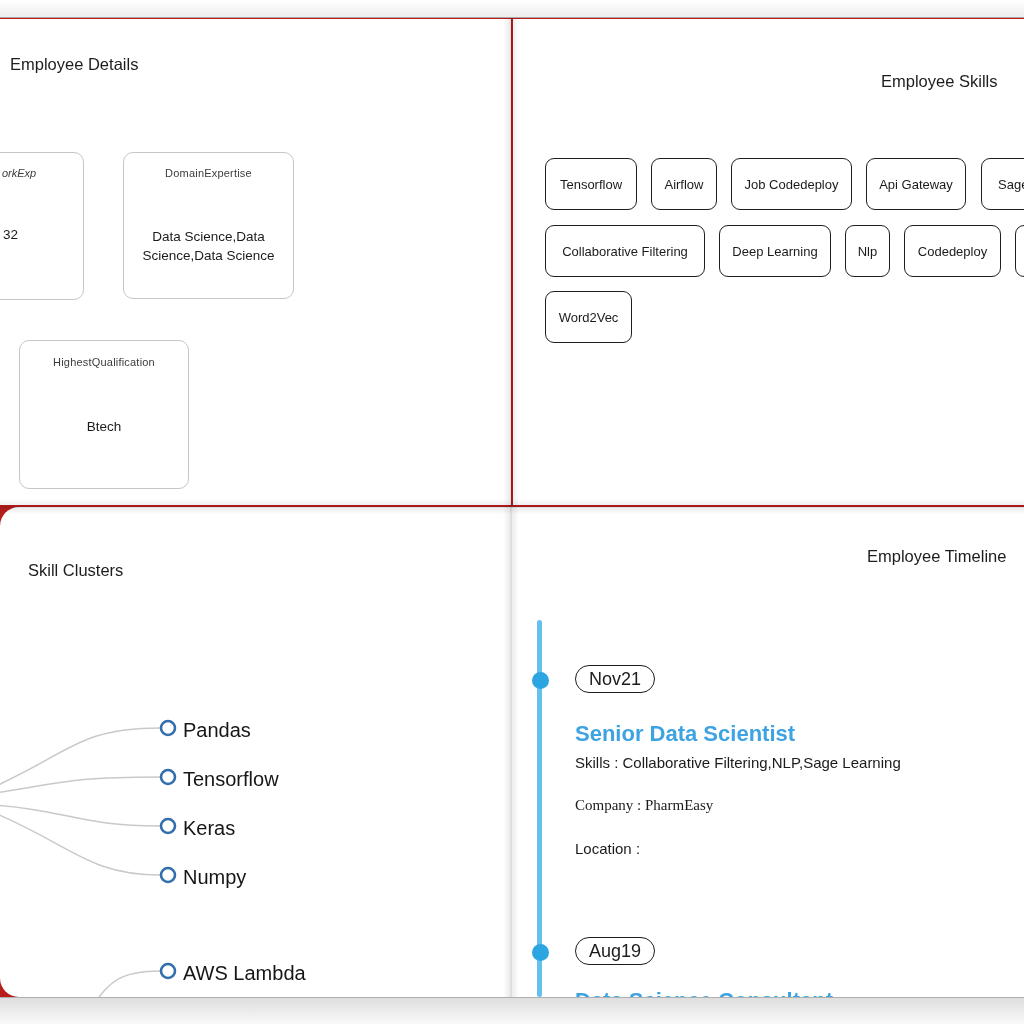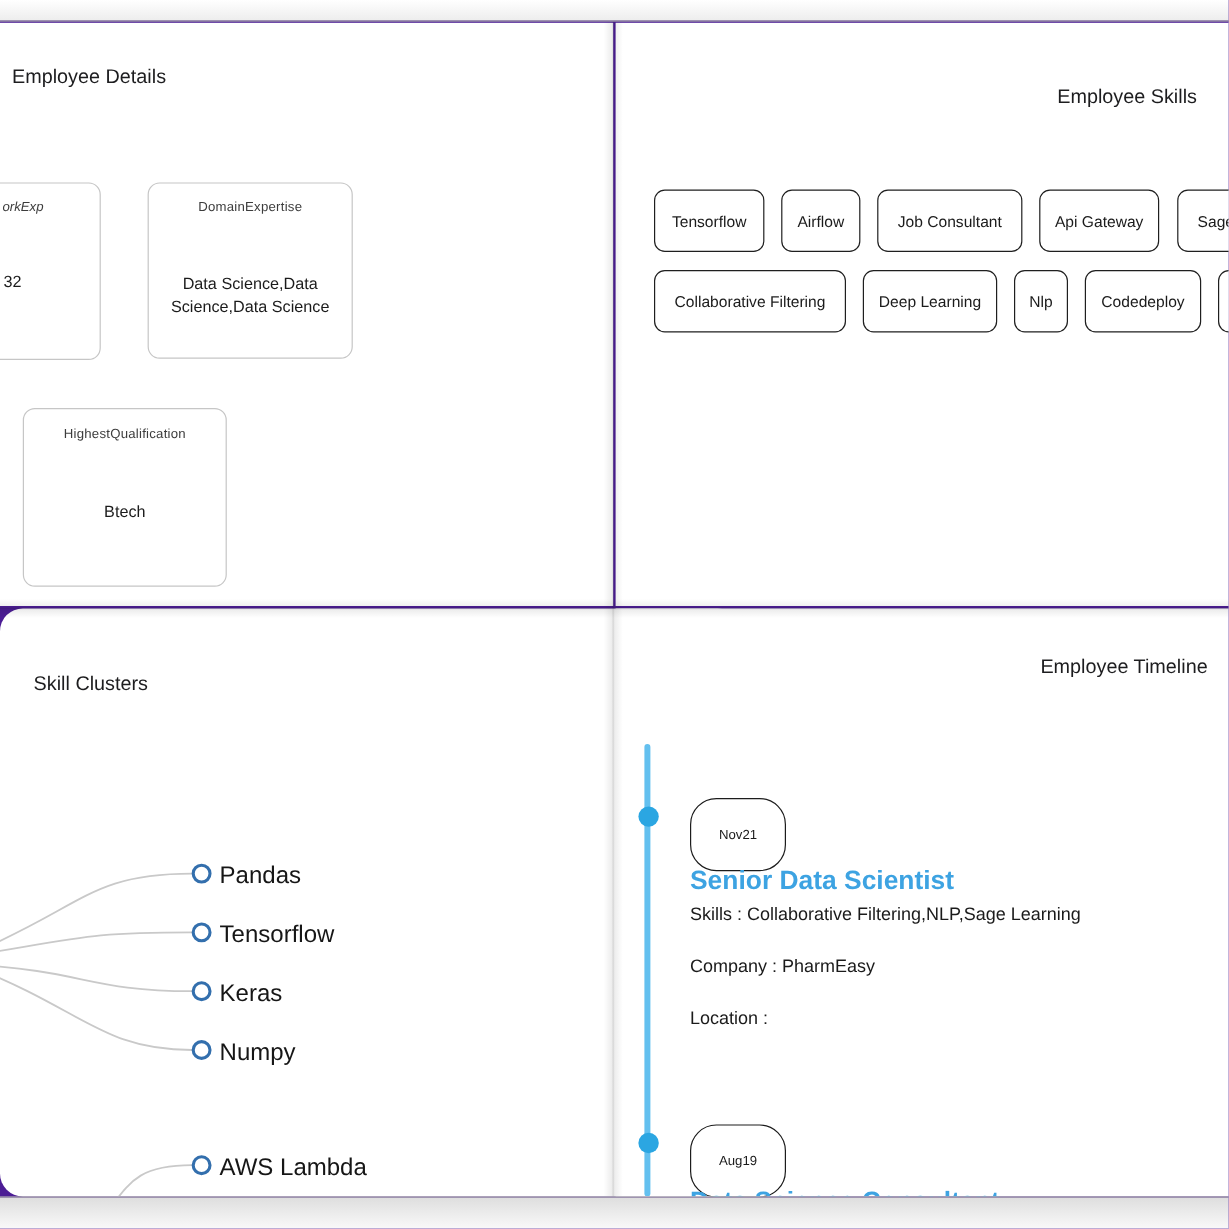--- a/index.html
+++ b/index.html
@@ -1,18 +1,18 @@
 <!DOCTYPE html>
 <html><head>
 <meta charset="utf-8">
 <style>
   * { margin:0; padding:0; box-sizing:border-box; }
   html,body { width:1024px; height:1024px; background:#f2f2f2; }
   body { font-family:"Liberation Sans", sans-serif; color:#1d1d1f; }
-  #stage { position:relative; width:1024px; height:1024px; background:#4c1d95; overflow:hidden; }
+  #stage { position:relative; width:1024px; height:1024px; background:#b91c1c; overflow:hidden; }
 
   
   .top-edge { position:absolute; left:0; top:0; width:1024px; height:18px;
     background:linear-gradient(#ffffff,#ededed); border-bottom:1px solid #a9a9a9; z-index:6; }
   .bottom-edge { position:absolute; left:0; top:997px; width:1024px; height:27px;
     background:linear-gradient(#dedede,#f9f9f9); border-top:1px solid #b0b0b0; z-index:6; }
 
   
   .panel { position:absolute; background:#ffffff; overflow:hidden; }
   #q1 { left:0;   top:19px;  width:511px; height:486px; }
@@ -40,22 +40,22 @@
     background:#fff; white-space:nowrap; }
   .chip.cutoff { justify-content:flex-start; padding-left:16px; }
 
   
   .tree-svg { position:absolute; left:0; top:0; width:511px; height:490px; }
   .node-label { position:absolute; font-size:20px; color:#161616; white-space:nowrap; }
 
   
   .tl-line { position:absolute; left:24px; top:113px; width:5px; height:377px; background:#63c0ef; border-radius:3px; }
   .tl-dot { position:absolute; left:19px; width:17px; height:17px; border-radius:50%; background:#2ba6e2; }
-  .date-badge { position:absolute; left:62px; width:80px; height:61px; border:1.5px solid #1c1c1c; border-radius:22px;
-    display:flex; align-items:center; justify-content:center; font-size:11px; color:#1b1b1b; background:#fff; }
+  .date-badge { position:absolute; left:62px; width:80px; height:28px; border:1.5px solid #1c1c1c; border-radius:22px;
+    display:flex; align-items:center; justify-content:center; font-size:18px; color:#1b1b1b; background:#fff; }
   .job-title { position:absolute; left:62px; font-size:22px; font-weight:700; color:#3da3e2; white-space:nowrap; cursor:pointer; }
   .tl-text { position:absolute; left:62px; font-size:15px; color:#1b1b1b; white-space:nowrap; }
 </style>
 </head>
 <body>
 
 <div id="stage">
 
   <div class="top-edge"></div>
 
@@ -76,30 +76,31 @@
       <div class="card-label" style="top:15px;">HighestQualification</div>
       <div class="card-value" style="top:76px;">Btech</div>
     </div>
   </div>
 
   <div class="panel" id="q2">
     <div class="panel-title" style="left:368px; top:53px;">Employee Skills</div>
 
     <div class="chip" style="left:32px;  top:139px; width:92px;">Tensorflow</div>
     <div class="chip" style="left:138px; top:139px; width:66px;">Airflow</div>
-    <div class="chip" style="left:218px; top:139px; width:121px;">Job Consultant</div>
+    <div class="chip" style="left:218px; top:139px; width:121px;">Job Codedeploy</div>
     <div class="chip" style="left:353px; top:139px; width:100px;">Api Gateway</div>
     <div class="chip cutoff" style="left:468px; top:139px; width:120px;">Sage</div>
 
     <div class="chip" style="left:32px;  top:206px; width:160px;">Collaborative Filtering</div>
     <div class="chip" style="left:206px; top:206px; width:112px;">Deep Learning</div>
     <div class="chip" style="left:332px; top:206px; width:45px;">Nlp</div>
     <div class="chip" style="left:391px; top:206px; width:97px;">Codedeploy</div>
     <div class="chip" style="left:502px; top:206px; width:60px;"></div>
 
+    <div class="chip" style="left:32px; top:272px; width:87px;">Word2Vec</div>
   </div>
 
   <div class="panel" id="q3">
     <div class="panel-title" style="left:28px; top:54px;">Skill Clusters</div>
 
     <svg class="tree-svg" viewBox="0 0 511 490">
       <g stroke="#c9c9c9" stroke-width="1.5" fill="none">
         <path d="M -22 287 C 70 248 75 221 160 221"></path>
         <path d="M -22 289 C 70 274 75 270 160 270"></path>
         <path d="M -22 297 C 70 302 75 319 160 319"></path>
@@ -124,21 +125,21 @@
   <div class="panel" id="q4">
     <div class="panel-title" style="left:354px; top:40px;">Employee Timeline</div>
 
     <div class="tl-line"></div>
     <div class="tl-dot" style="top:165px;"></div>
     <div class="tl-dot" style="top:437px;"></div>
 
     <div class="date-badge" style="top:158px;">Nov21</div>
     <div class="job-title" style="top:214px;">Senior Data Scientist</div>
     <div class="tl-text" style="top:247px;">Skills : Collaborative Filtering,NLP,Sage Learning</div>
-    <div class="tl-text" style="top:290px;">Company : PharmEasy</div>
+    <div class="tl-text" style="top:290px;font-family:Liberation Serif, serif;">Company : PharmEasy</div>
     <div class="tl-text" style="top:333px;">Location :</div>
 
     <div class="date-badge" style="top:430px;">Aug19</div>
     <div class="job-title" style="top:481px;">Data Science Consultant</div>
   </div>
 
   <div class="vdiv"></div>
   <div class="hdiv"></div>
   <div class="bottom-edge"></div>
 </div>

